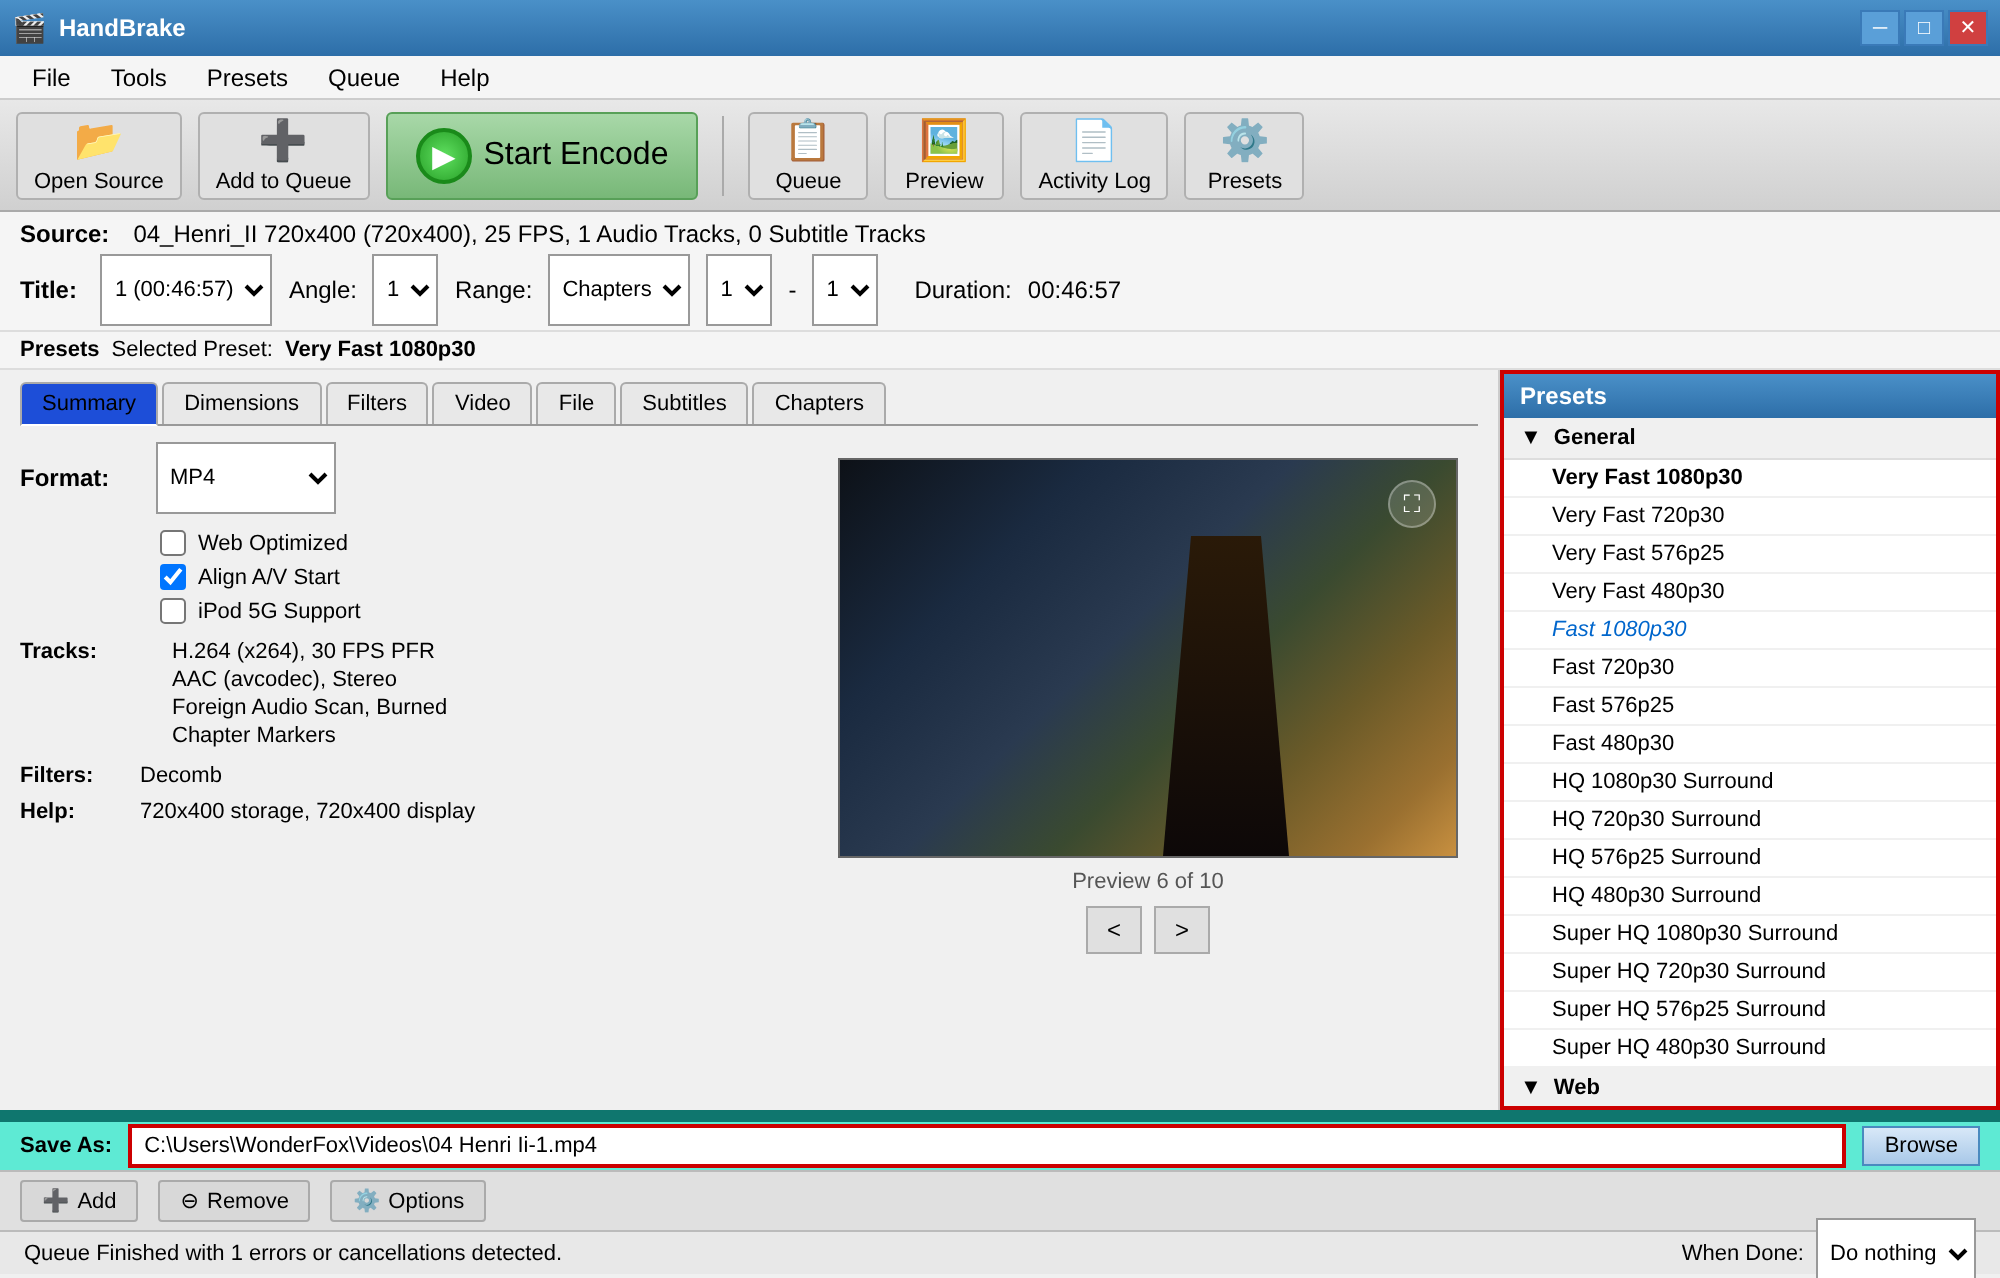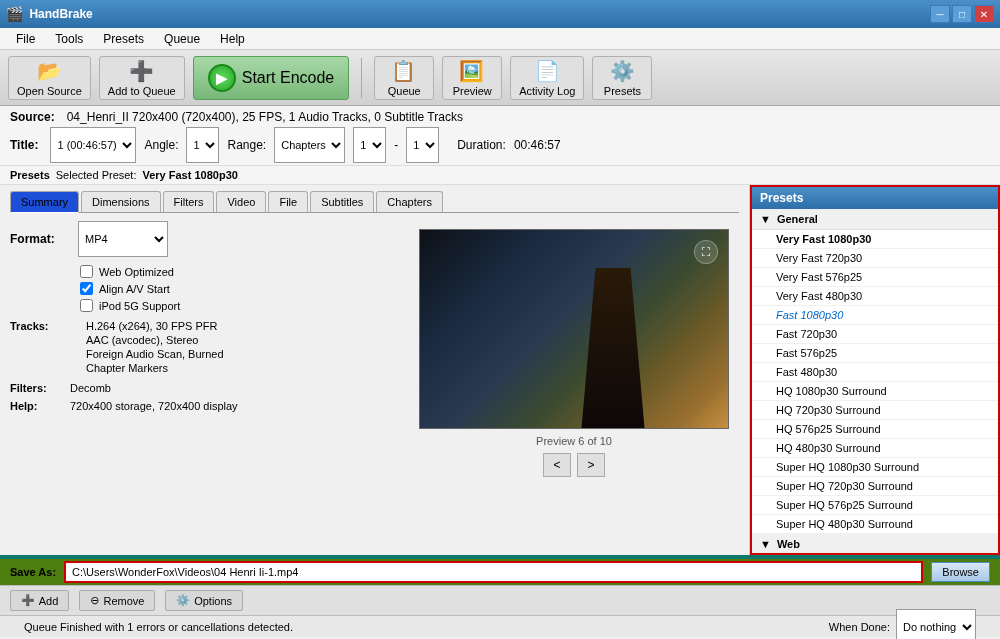--- a/index.html
+++ b/index.html
@@ -160,21 +160,21 @@
       border: 1px solid #4a8abf; padding: 3px 10px; cursor: pointer; font-size: 11px;
     }
 
     
     .status-bar {
       background: #e8e8e8;
       border-top: 1px solid #bbb;
       display: flex;
       align-items: center;
       justify-content: space-between;
-      padding: 3px 24px;
+      padding: 3px 12px;
       height: 22px;
       font-size: 11px;
     }
 
     
     .action-bar {
       background: #e0e0e0;
       border-top: 1px solid #bbb;
       display: flex;
       align-items: center;
@@ -389,21 +389,21 @@
     <div class="preset-item">Super HQ 480p30 Surround</div>
 
     <div class="preset-group-header">
       <span>▼</span>
       <span>Web</span>
     </div>
 
   </div>
 </div>
 
-<div class="bottom-bar" style="border-top:4px solid #0f766e; background:#4d7c0f;align-items:center;">
+<div class="bottom-bar" style="border-top:6px solid #0f766e; background:#5eead4;align-items:center;">
   <span class="save-as-label">Save As:</span>
   <div class="save-path-box">
     <span>C:\Users\WonderFox\Videos\04 Henri Ii-1.mp4</span>
   </div>
   <button class="browse-btn">Browse</button>
 </div>
 
 <div class="action-bar">
   <button class="action-btn">
     <span>➕</span>

